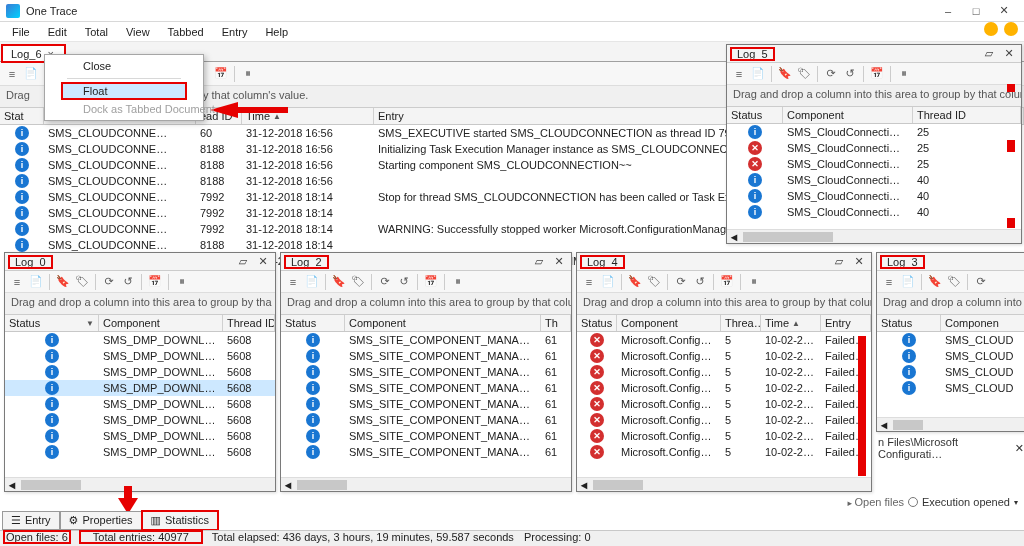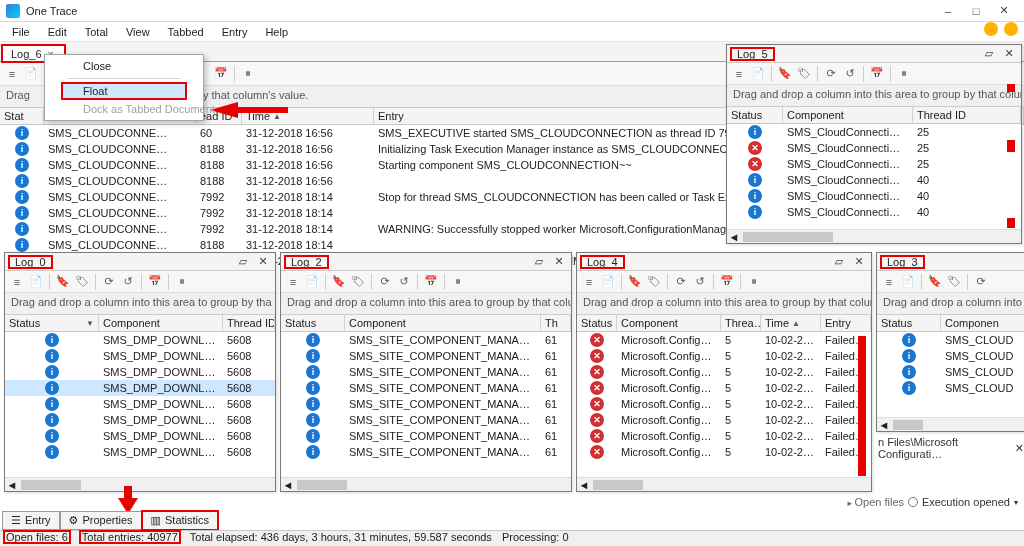--- a/index.html
+++ b/index.html
@@ -581,16 +581,16 @@
       <span>Properties</span>
     </div>
   <div class="bottomtab redbox">
       <span>▥</span>
       <span>Statistics</span>
     </div>
 </div>
 
 <div class="statusbar">
   <span class="redbox" style="padding:0 2px">Open files: 6</span>
-  <span class="redbox" style="padding:0 2px">Total entries: 40977</span>
-  <span>Total elapsed: 436 days, 3 hours, 31 minutes, 59.587 seconds</span>
+  <span class="redbox" style="padding:0 13px">Total entries: 40977</span>
+  <span>Total elapsed: 436 days, 3 hours, 19 minutes, 59.587 seconds</span>
   <span>Processing: 0</span>
 </div>
 
 </body></html>

